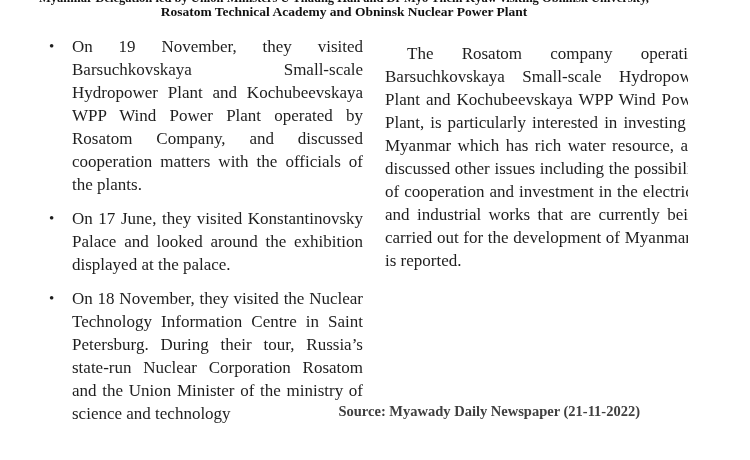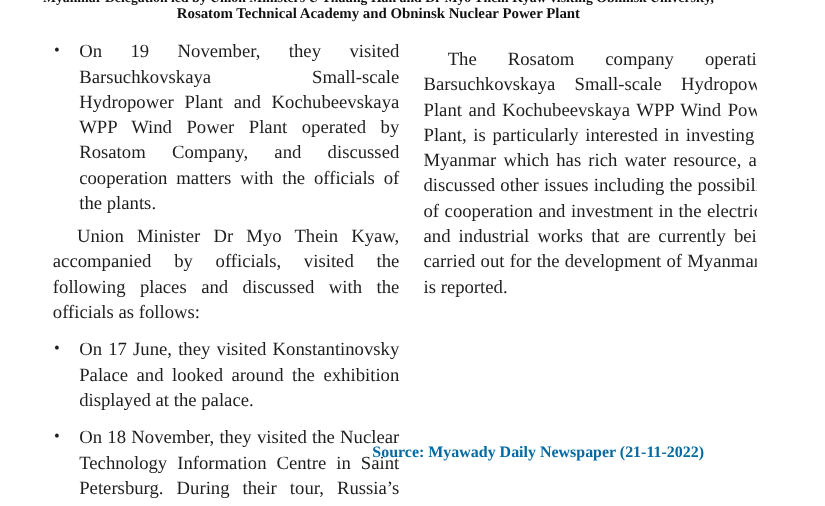--- a/index.html
+++ b/index.html
@@ -75,21 +75,21 @@
   }
   .cont {
     margin-left: 25px;
   }
   .source {
     position: absolute;
     top: 403px;
     right: 48px;
     font-size: 14.5px;
     font-weight: bold;
-    color: #0369a1;
+    color: #404040;
     text-align: right;
   }
 </style>
 </head>
 <body>
 
 <div class="page">
 
   <div class="header">
     <div class="header-line1">Myanmar Delegation led by Union Ministers U Thaung Han and Dr Myo Thein Kyaw visiting Obninsk University,</div>
@@ -98,21 +98,20 @@
 
   <div class="cols">
 
     <div class="col-left">
 
       <div class="li">
         <span class="marker">•</span>
         <p class="li-text">On 19 November, they visited Barsuchkovskaya Small-scale Hydropower Plant and Kochubeevskaya WPP Wind Power Plant operated by Rosatom Company, and discussed cooperation matters with the officials of the plants.</p>
       </div>
 
-      <p class="para indent">Union Minister Dr Myo Thein Kyaw, accompanied by officials, visited the following places and discussed with the officials as follows:</p>
 
       <div class="li">
         <span class="marker">•</span>
         <p class="li-text">On 17 June, they visited Konstantinovsky Palace and looked around the exhibition displayed at the palace.</p>
       </div>
 
       <div class="li">
         <span class="marker">•</span>
         <p class="li-text">On 18 November, they visited the Nuclear Technology Information Centre in Saint Petersburg. During their tour, Russia’s state-run Nuclear Corporation Rosatom and the Union Minister of the ministry of science and technology</p>
       </div>

